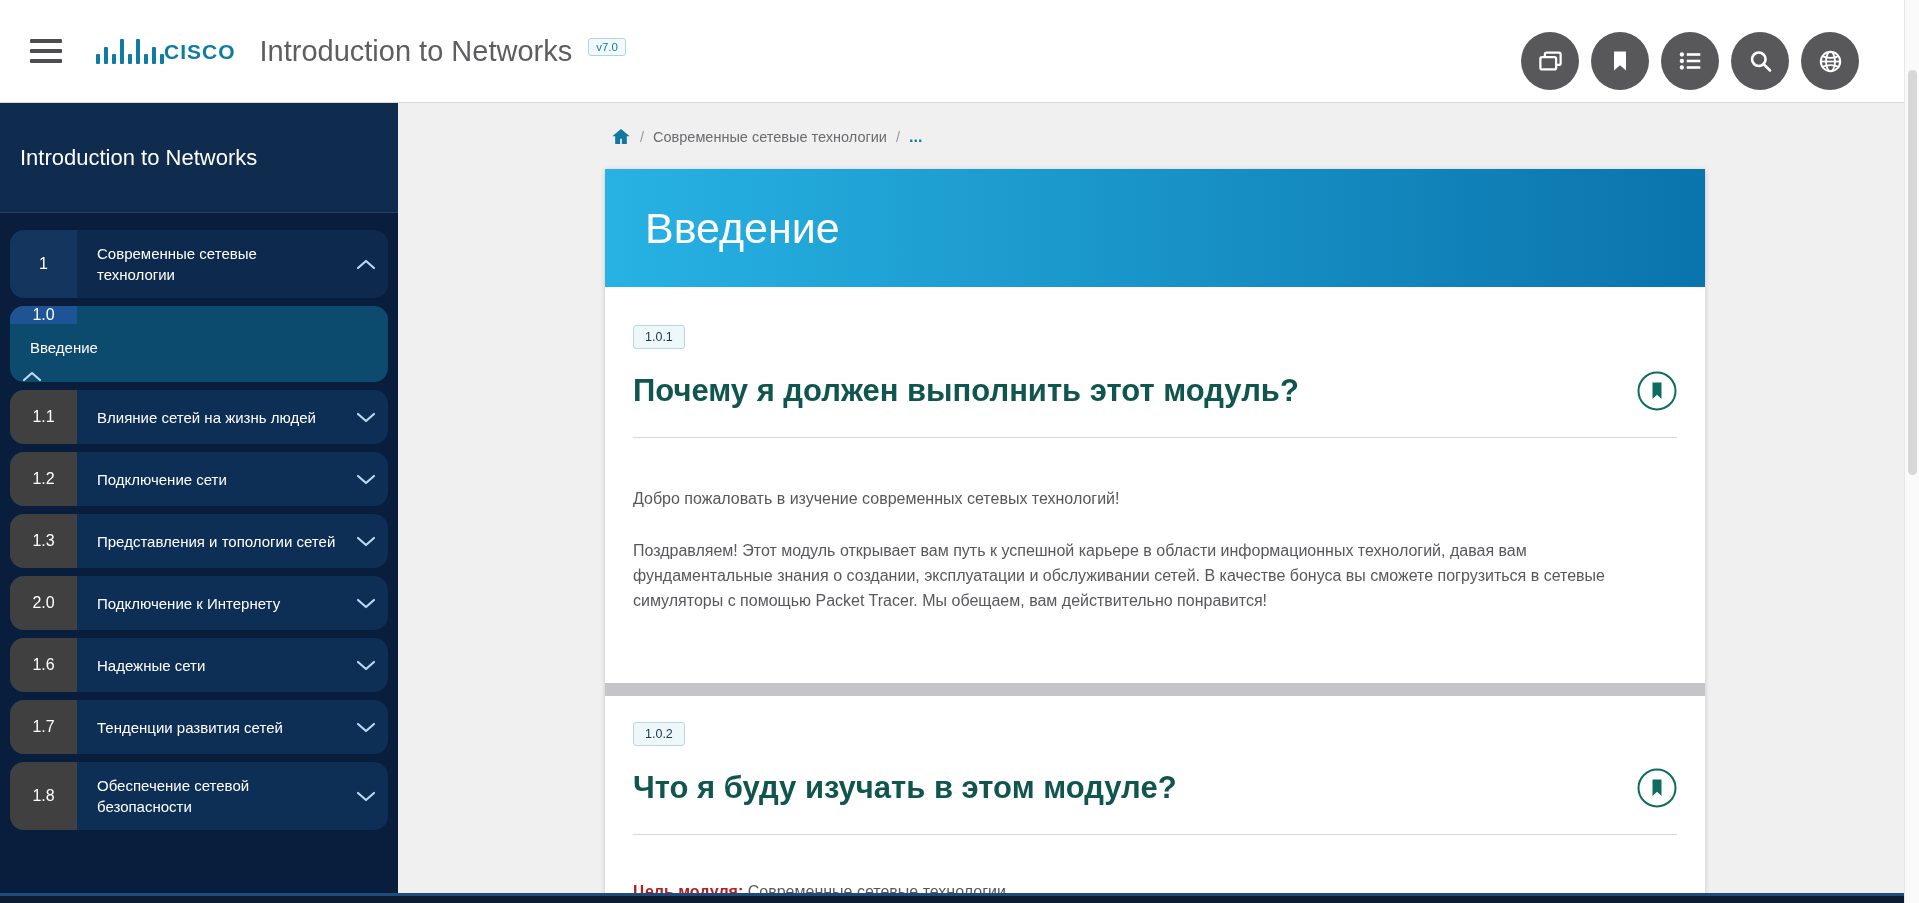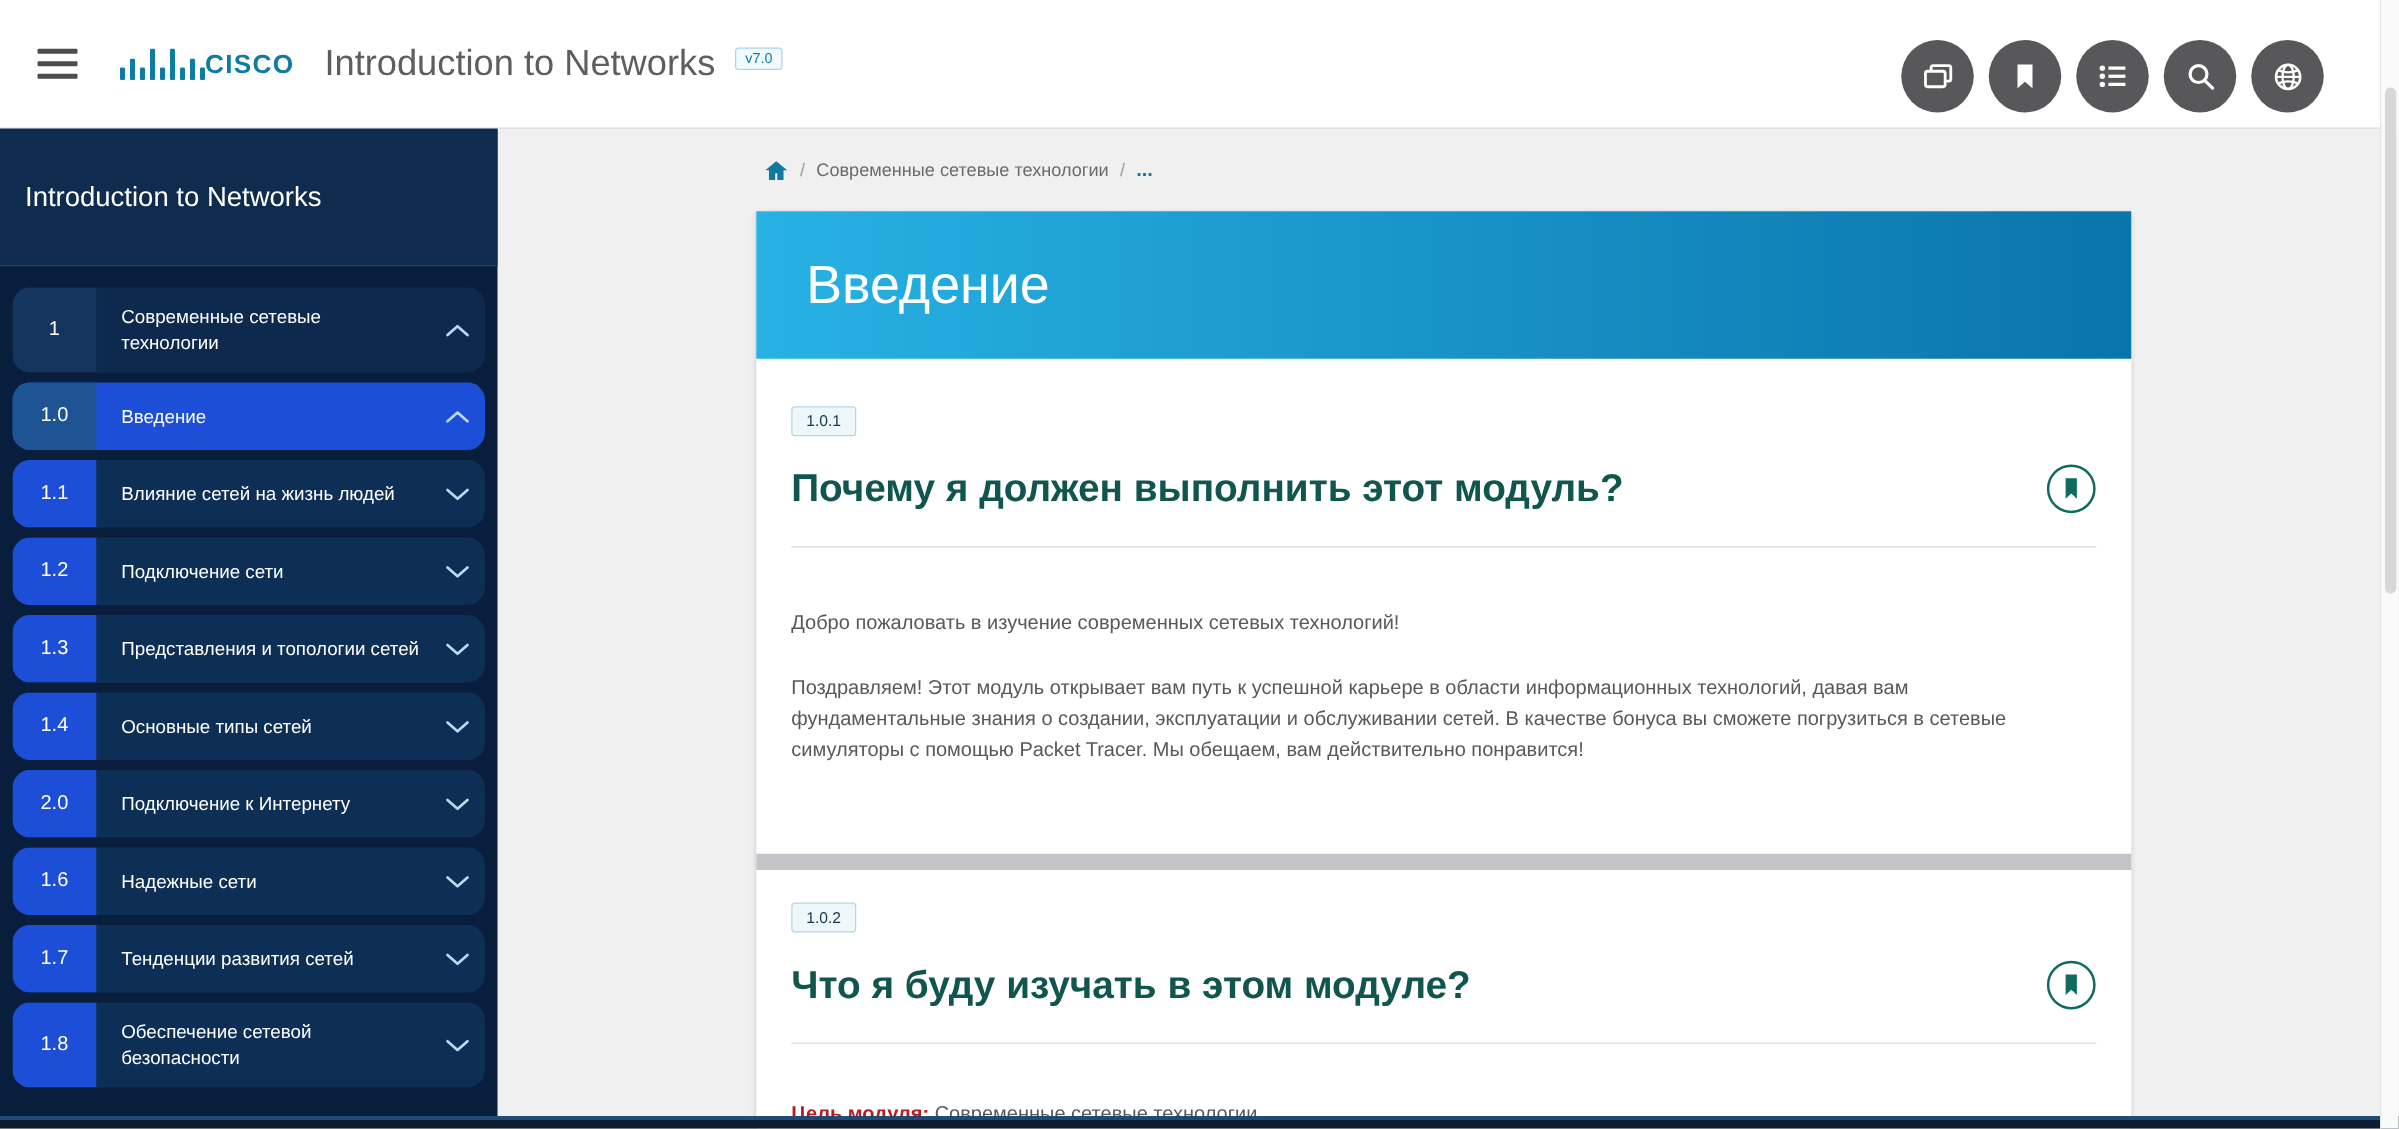--- a/index.html
+++ b/index.html
@@ -28,28 +28,28 @@
   .layout { display:flex; height:790px; }
 
   
   .sidebar { width:398px; background:#081e3c; display:flex; flex-direction:column; flex-shrink:0; }
   .sidebar-header { background:#0f2b4d; height:110px; display:flex; align-items:center;
                     padding:0 20px; border-bottom:1px solid #24436b; }
   .sidebar-title { color:#ffffff; font-size:22px; font-weight:400; }
   .sidebar-nav { padding:17px 10px 0 10px; overflow:hidden; flex:1; }
   .nav-item { display:flex; align-items:stretch; border-radius:14px; overflow:hidden;
               margin-bottom:8px; min-height:54px; background:#0e2f55; cursor:pointer; }
-  .nav-num { width:67px; flex-shrink:0; background:#1d4ed8; color:#ffffff; font-size:16px;
+  .nav-num { width:67px; flex-shrink:0; background:#404040; color:#ffffff; font-size:16px;
              display:flex; align-items:center; justify-content:center; }
   .nav-label { flex:1; color:#ffffff; font-size:15px; line-height:21px;
                display:flex; align-items:center; padding:13px 8px 13px 20px; }
   .nav-chevron { width:44px; display:flex; align-items:center; justify-content:center; flex-shrink:0; }
   .nav-item.module { background:#0d2a4e; }
   .nav-item.module .nav-num { background:#14355d; }
-  .nav-item.active { background:#1d4ed8; }
+  .nav-item.active { background:#0c4a6e;flex-direction:column; }
   .nav-item.active .nav-num { background:#1e5394; }
 
   
   .main { flex:1; position:relative; }
   .page-col { margin-left:207px; width:1100px; }
   .breadcrumb { display:flex; align-items:center; gap:9px; padding:24px 0 0 6px;
                 font-size:14.5px; color:#6b6b6f; }
   .crumb-sep { color:#9a9a9e; }
   .crumb-more { color:#0d7fa5; font-weight:bold; font-size:16px; cursor:pointer; }
   .crumb-module { cursor:pointer; }
@@ -193,29 +193,20 @@
         <div class="nav-item">
           <div class="nav-num">1.3</div>
           <div class="nav-label">Представления и топологии сетей</div>
           <div class="nav-chevron">
             <svg width="20" height="11" viewBox="0 0 20 11">
               <polyline points="2,2 10,9 18,2" fill="none" stroke="#bcd7f2" stroke-width="2.2" stroke-linecap="round" stroke-linejoin="round"></polyline>
             </svg>
           </div>
         </div>
         <div class="nav-item">
-          <div class="nav-num">1.4</div>
-          <div class="nav-label">Основные типы сетей</div>
-          <div class="nav-chevron">
-            <svg width="20" height="11" viewBox="0 0 20 11">
-              <polyline points="2,2 10,9 18,2" fill="none" stroke="#bcd7f2" stroke-width="2.2" stroke-linecap="round" stroke-linejoin="round"></polyline>
-            </svg>
-          </div>
-        </div>
-        <div class="nav-item">
           <div class="nav-num">2.0</div>
           <div class="nav-label">Подключение к Интернету</div>
           <div class="nav-chevron">
             <svg width="20" height="11" viewBox="0 0 20 11">
               <polyline points="2,2 10,9 18,2" fill="none" stroke="#bcd7f2" stroke-width="2.2" stroke-linecap="round" stroke-linejoin="round"></polyline>
             </svg>
           </div>
         </div>
         <div class="nav-item">
           <div class="nav-num">1.6</div>

